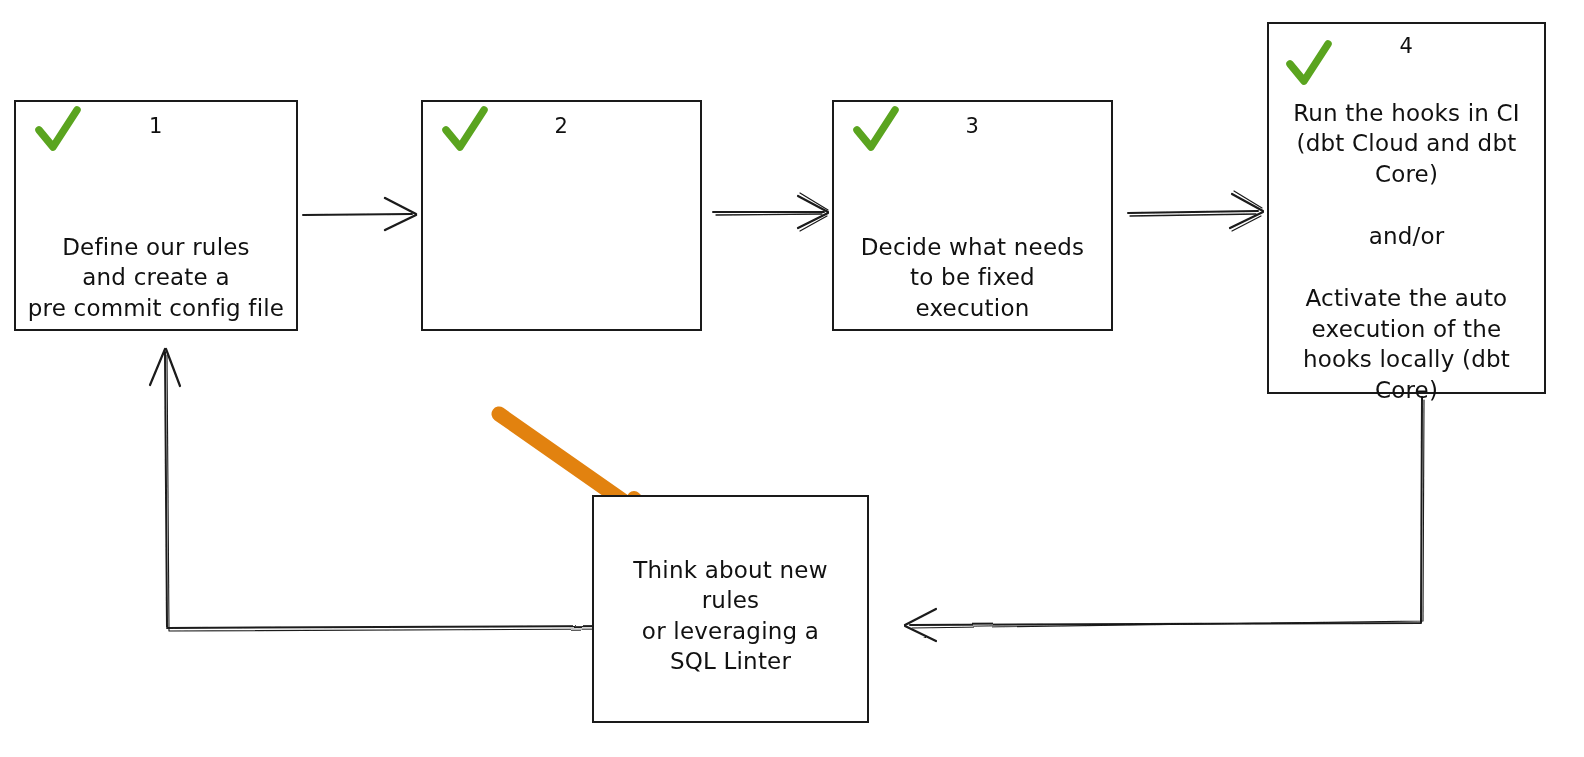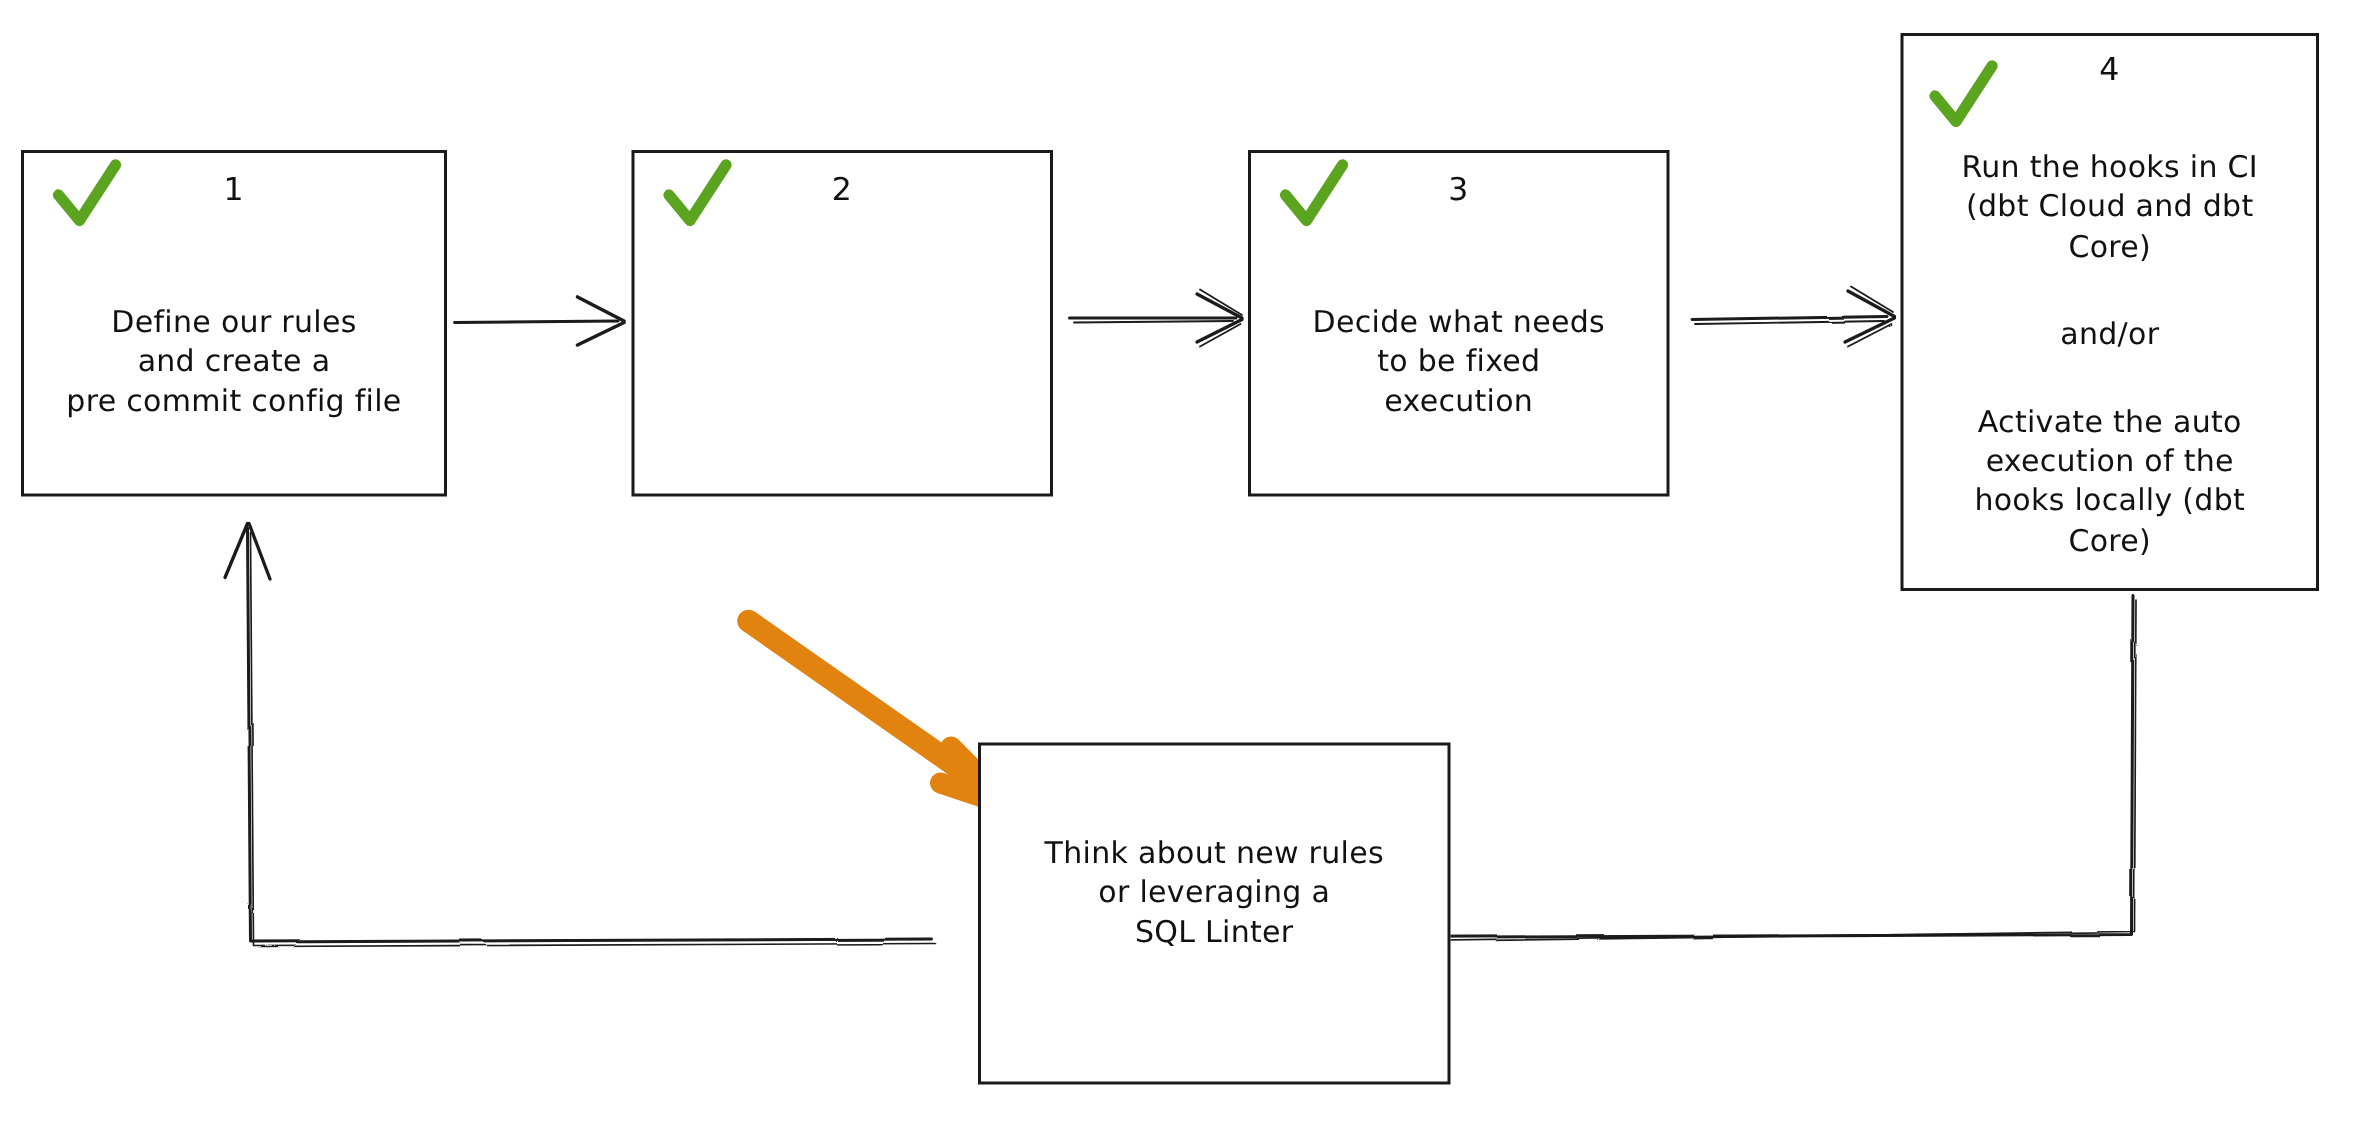--- a/index.html
+++ b/index.html
@@ -56,43 +56,43 @@
     font-family: "DejaVu Sans", sans-serif;
     font-size: 21px;
     color: #101010;
     letter-spacing: 0.5px;
   }
   .node-body {
     flex: 1 1 auto;
     width: 100%;
     display: flex;
     flex-direction: column;
-    justify-content: center;
+    justify-content: flex-end;
     align-items: center;
     padding: 0 8px 6px 8px;
     box-sizing: border-box;
   }
   .node-text {
     text-align: center;
     font-family: "DejaVu Sans", sans-serif;
-    font-size: 20px;
+    font-size: 23px;
     line-height: 1.32;
     color: #111111;
     letter-spacing: 0.2px;
     white-space: pre-line;
   }
   .node-text + .node-text {
     margin-top: 32px;
   }
   
   #node-1 { left: 14px;   top: 100px; width: 284px; height: 231px; }
   #node-2 { left: 421px;  top: 100px; width: 281px; height: 231px; }
   #node-3 { left: 832px;  top: 100px; width: 281px; height: 231px; }
   #node-4 { left: 1267px; top: 22px;  width: 279px; height: 372px; }
-  #node-5 { left: 652px;  top: 495px; width: 315px; height: 228px; }
+  #node-5 { left: 592px;  top: 495px; width: 277px; height: 228px; }
 
   #node-4 .node-body { justify-content: flex-start; padding-top: 2px; }
   #node-4 .node-head { height: 72px; }
   #node-4 .check-icon { left: 16px; top: 16px; }
   #node-4 .node-number { top: 10px; }
   #node-5 .node-head { height: 40px; }
   #node-5 .node-body { justify-content: flex-start; padding-top: 18px; }
 </style>
 </head>
 <body>

